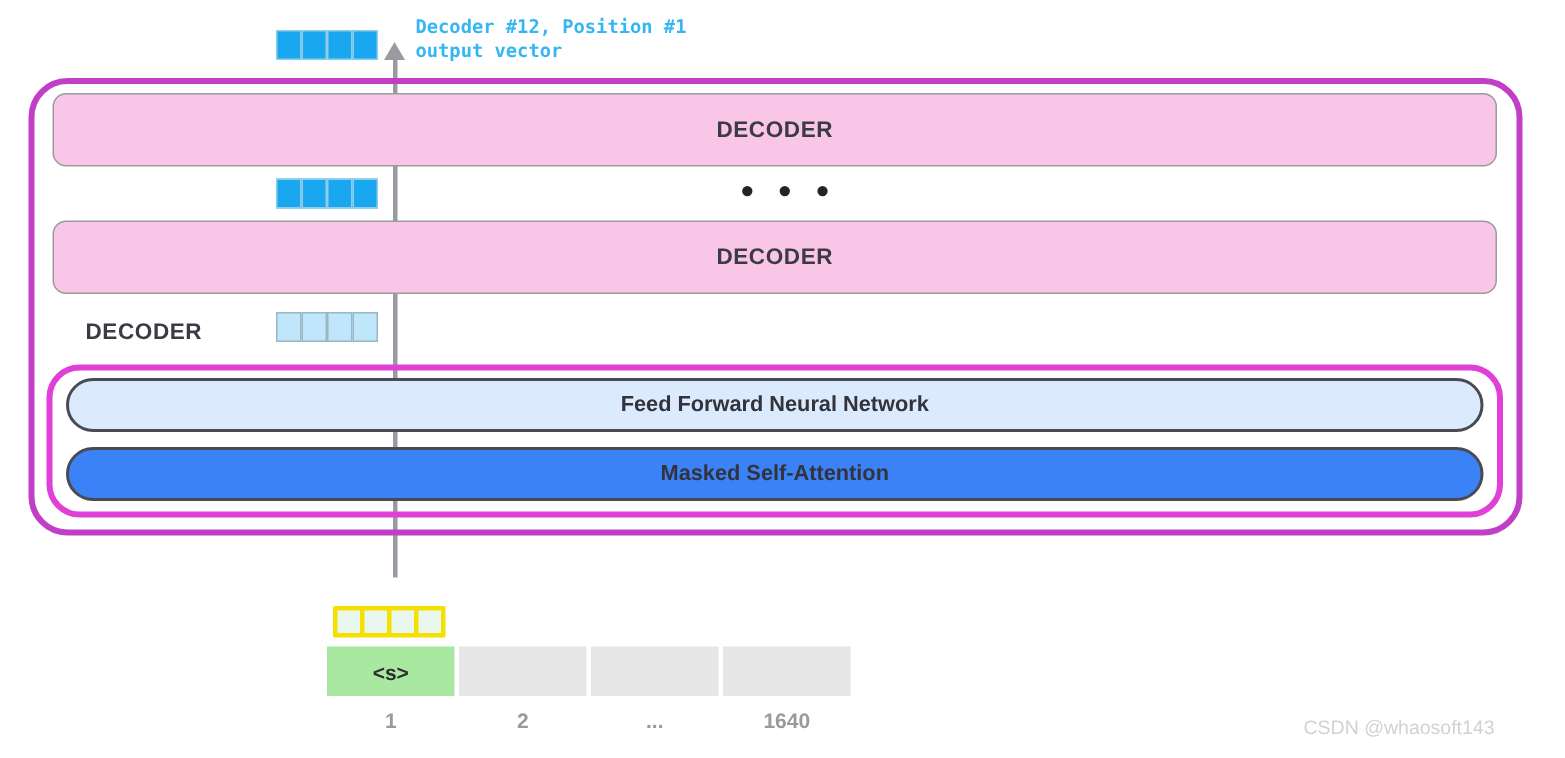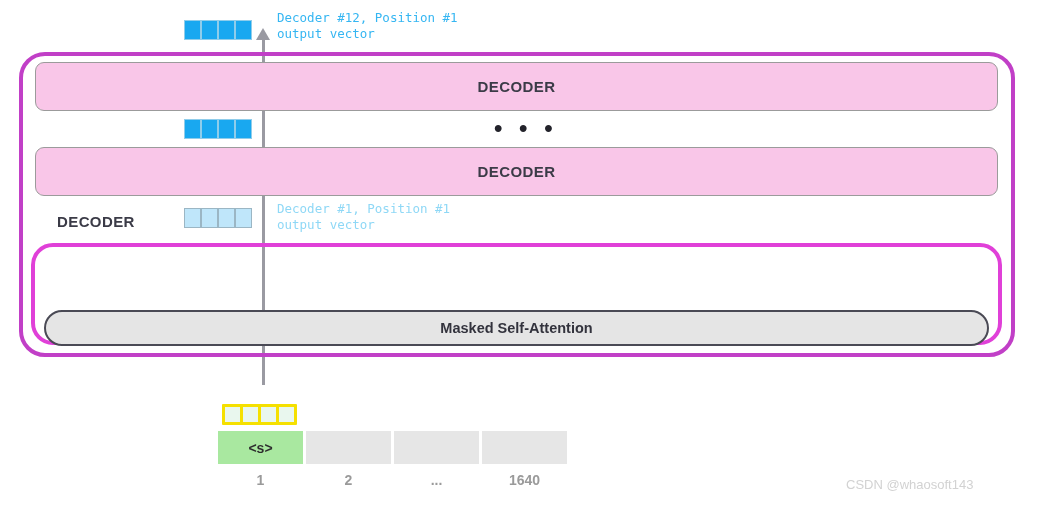--- a/index.html
+++ b/index.html
@@ -35,42 +35,42 @@
   .decoder-bar.mid{top:147px;}
 
   
   .sublayer{
     position:absolute;left:44px;width:945px;height:36px;
     border:2px solid #4a4a55;border-radius:18px;box-sizing:border-box;
     display:flex;align-items:center;justify-content:center;
     color:#33333d;font-size:14.5px;font-weight:bold;
   }
   .sublayer.ffnn{top:252px;background:#dbeafc;}
-  .sublayer.attn{top:298px;background:#e5e5e5;margin-top:12px;}
+  .sublayer.attn{top:298px;background:#3b82f6;}
 
   
   .decoder-label{
     position:absolute;left:57px;top:213px;
     font-size:15px;font-weight:bold;color:#3b3b47;letter-spacing:.4px;
   }
 
   
   .vec{position:absolute;display:flex;}
   .vec .cell{width:17px;height:20px;box-sizing:border-box;}
   .vec.bright .cell{background:#19a8f0;border:1px solid #8fcdeb;}
   .vec.pale   .cell{background:#bfe6fa;border:1px solid #9bb6c4;}
   .vec.v12{left:184px;top:20px;}
   .vec.v2 {left:184px;top:119px;}
   .vec.v1 {left:184px;top:208px;}
 
   
   .ann{
     position:absolute;
     font-family:"DejaVu Sans Mono","Liberation Mono",monospace;
-    font-size:12.5px;line-height:16px;color:#35b6f2;white-space:pre;
+    font-size:12.5px;line-height:16px;color:#35b6f2;white-space:pre;font-weight:bold;
   }
   .ann.a12{left:277px;top:10px;}
   .ann.a2 {left:277px;top:112px;}
   .ann.a1 {left:277px;top:201px;color:#8fd8f6;}
 
   
   .ellipsis{
     position:absolute;left:494px;top:118px;
     font-size:24px;font-weight:bold;color:#23232b;letter-spacing:5px;
     line-height:20px;
@@ -103,21 +103,21 @@
     font-size:14px;font-weight:bold;color:#2d2d2d;box-sizing:border-box;
   }
   .tok.start{background:#a9e8a0;}
   .idx-row{position:absolute;left:218px;top:472px;display:flex;gap:3px;}
   .idx{
     width:85px;text-align:center;font-size:14px;color:#9a9a9a;font-weight:bold;
   }
 
   
   .watermark{
-    position:absolute;left:846px;top:477px;
+    position:absolute;left:869px;top:477px;
     font-size:13px;color:#d2d2d2;
   }
 </style>
 </head>
 <body>
 
 <div class="stage">
 
   <div class="vec bright v12">
     <div class="cell"></div>
@@ -145,24 +145,23 @@
 
   <div class="decoder-bar mid">DECODER</div>
 
   <div class="decoder-label">DECODER</div>
   <div class="vec pale v1">
     <div class="cell"></div>
     <div class="cell"></div>
     <div class="cell"></div>
     <div class="cell"></div>
   </div>
-  <div class="ann a1"><span>Decoder #1, Position #1</span>
-<span>output vector</span></div>
 
   <div class="inner-frame"></div>
+  <div class="sublayer ffnn">Feed Forward Neural Network</div>
   <div class="sublayer attn">Masked Self-Attention</div>
 
   <div class="embed-box">
     <div class="cell"></div>
     <div class="cell"></div>
     <div class="cell"></div>
     <div class="cell"></div>
   </div>
 
   <div class="tokens">

